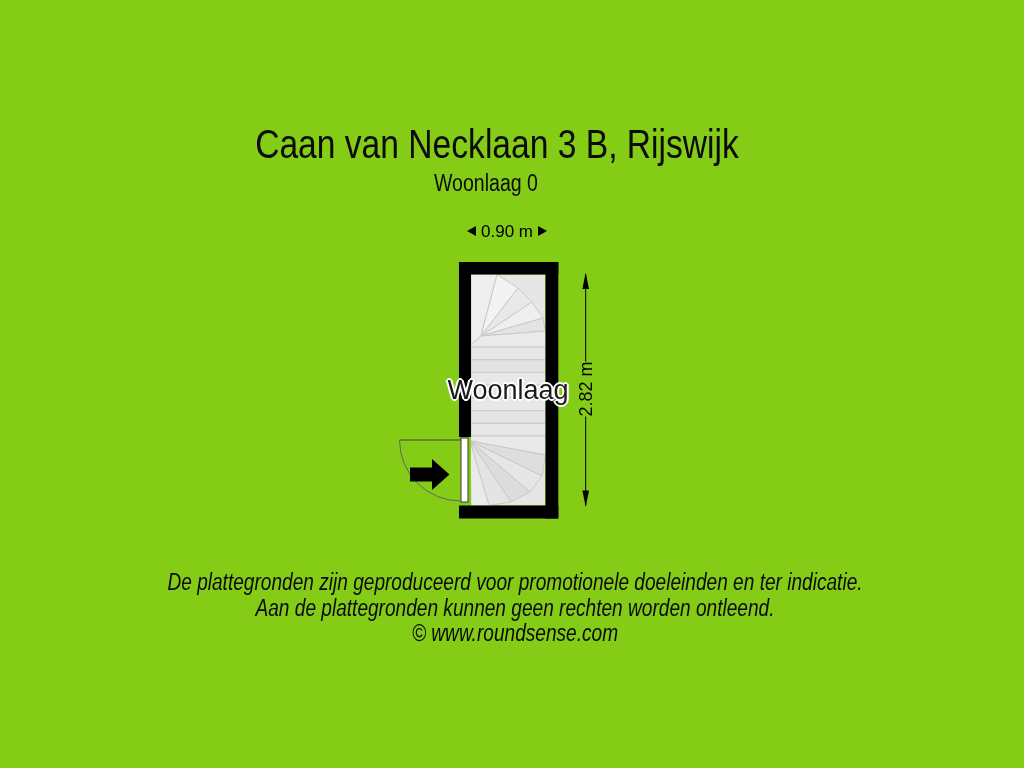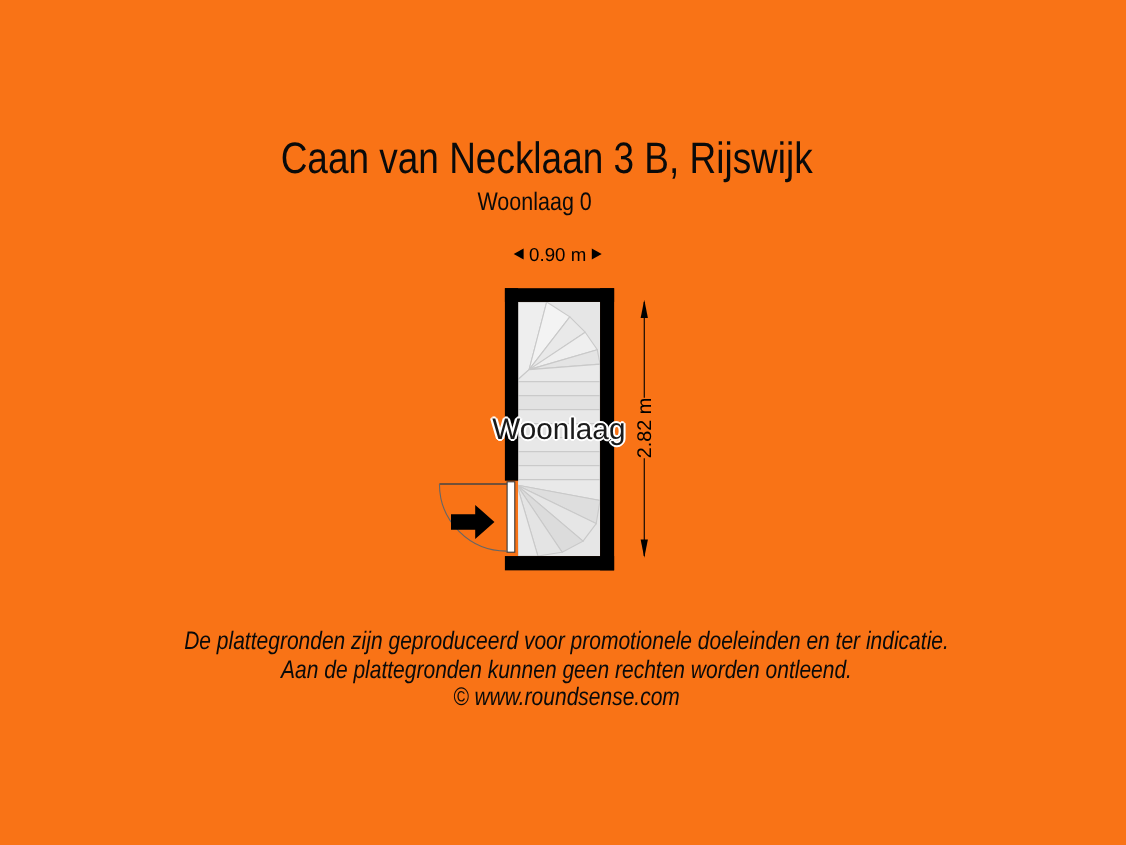--- a/index.html
+++ b/index.html
@@ -1,17 +1,17 @@
 <!DOCTYPE html>
 <html><head>
 <meta charset="utf-8">
 <style>
   html,body{margin:0;padding:0;background:#fff;}
   #canvas{
-    position:relative;width:1024px;height:768px;background:#f97316;
+    position:relative;width:1024px;height:768px;background:#84cc16;
     overflow:hidden;font-family:"Liberation Sans","DejaVu Sans",sans-serif;color:#000;
   }
   .abs{position:absolute;}
   #title{
     top:124px;left:497px;transform:translateX(-50%) scaleX(0.84);
     font-size:40px;line-height:1;white-space:nowrap;color:#0a0a0a;
   }
   #subtitle{
     top:172px;left:486px;transform:translateX(-50%) scaleX(0.85);
     font-size:23px;line-height:1;white-space:nowrap;color:#0a0a0a;

